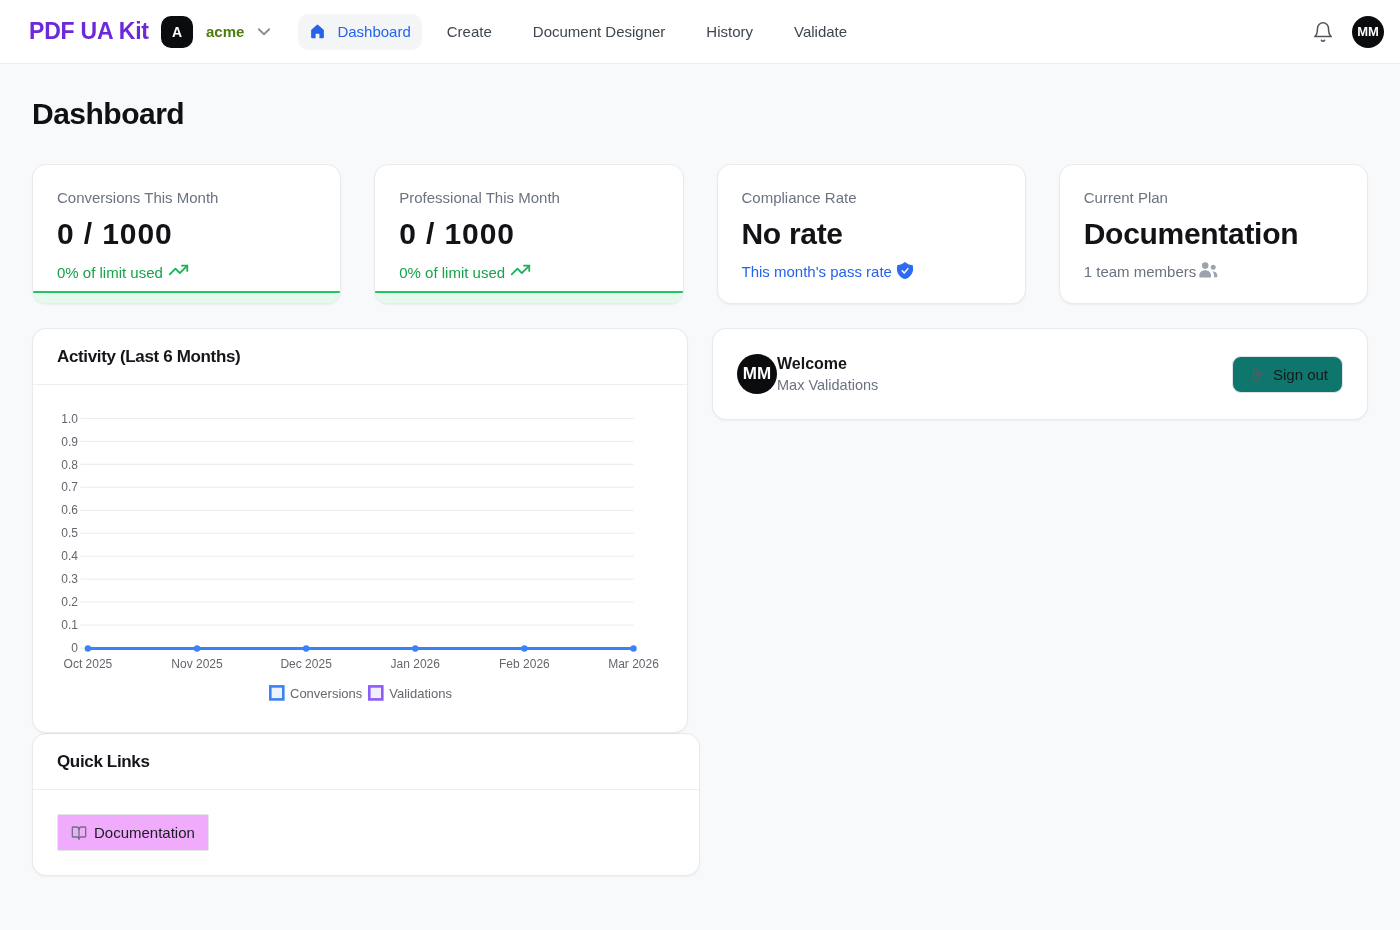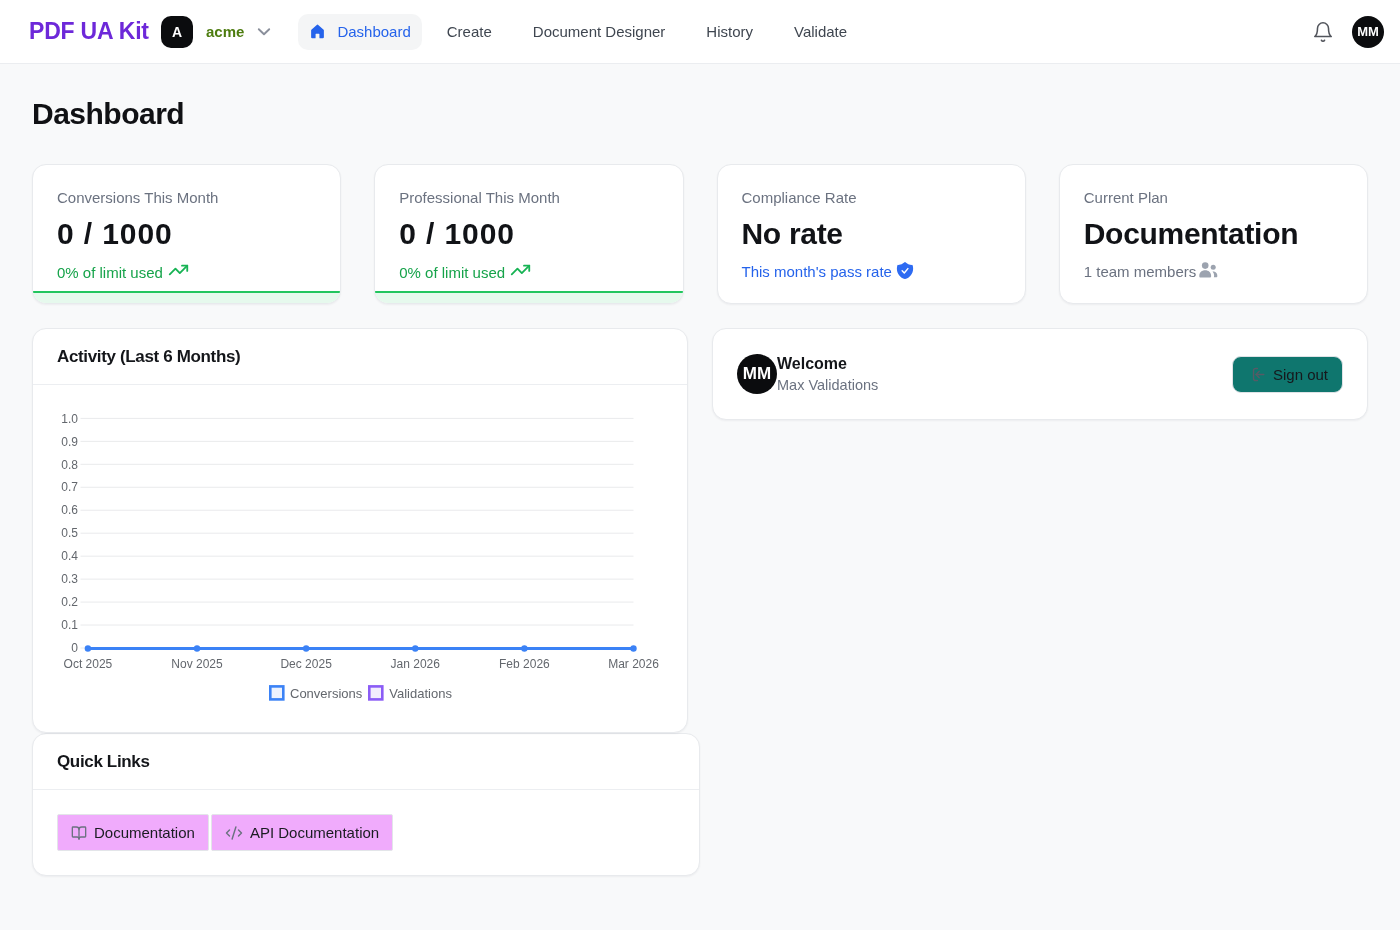--- a/index.html
+++ b/index.html
@@ -198,23 +198,15 @@
   <div class="card ql">
     <div class="card-head">Quick Links</div>
     <div class="ql-body">
       <div class="ql-btn">
         <svg width="16" height="16" viewBox="0 0 24 24" fill="none" stroke="#6b7280" stroke-width="2" stroke-linecap="round" stroke-linejoin="round">
             <path d="M12 7v14"></path>
             <path d="M3 18a1 1 0 0 1-1-1V4a1 1 0 0 1 1-1h5a4 4 0 0 1 4 4 4 4 0 0 1 4-4h5a1 1 0 0 1 1 1v13a1 1 0 0 1-1 1h-6a3 3 0 0 0-3 3 3 3 0 0 0-3-3z"></path>
           </svg>
         <span>Documentation</span>
       </div>
-      <div class="ql-btn">
-        <svg width="18" height="18" viewBox="0 0 24 24" fill="none" stroke="#6b7280" stroke-width="1.9" stroke-linecap="round" stroke-linejoin="round">
-            <path d="m18 16 4-4-4-4"></path>
-            <path d="m6 8-4 4 4 4"></path>
-            <path d="m14.5 4-5 16"></path>
-          </svg>
-        <span>API Documentation</span>
-      </div>
     </div>
   </div>
 </main>
 
 </body></html>

